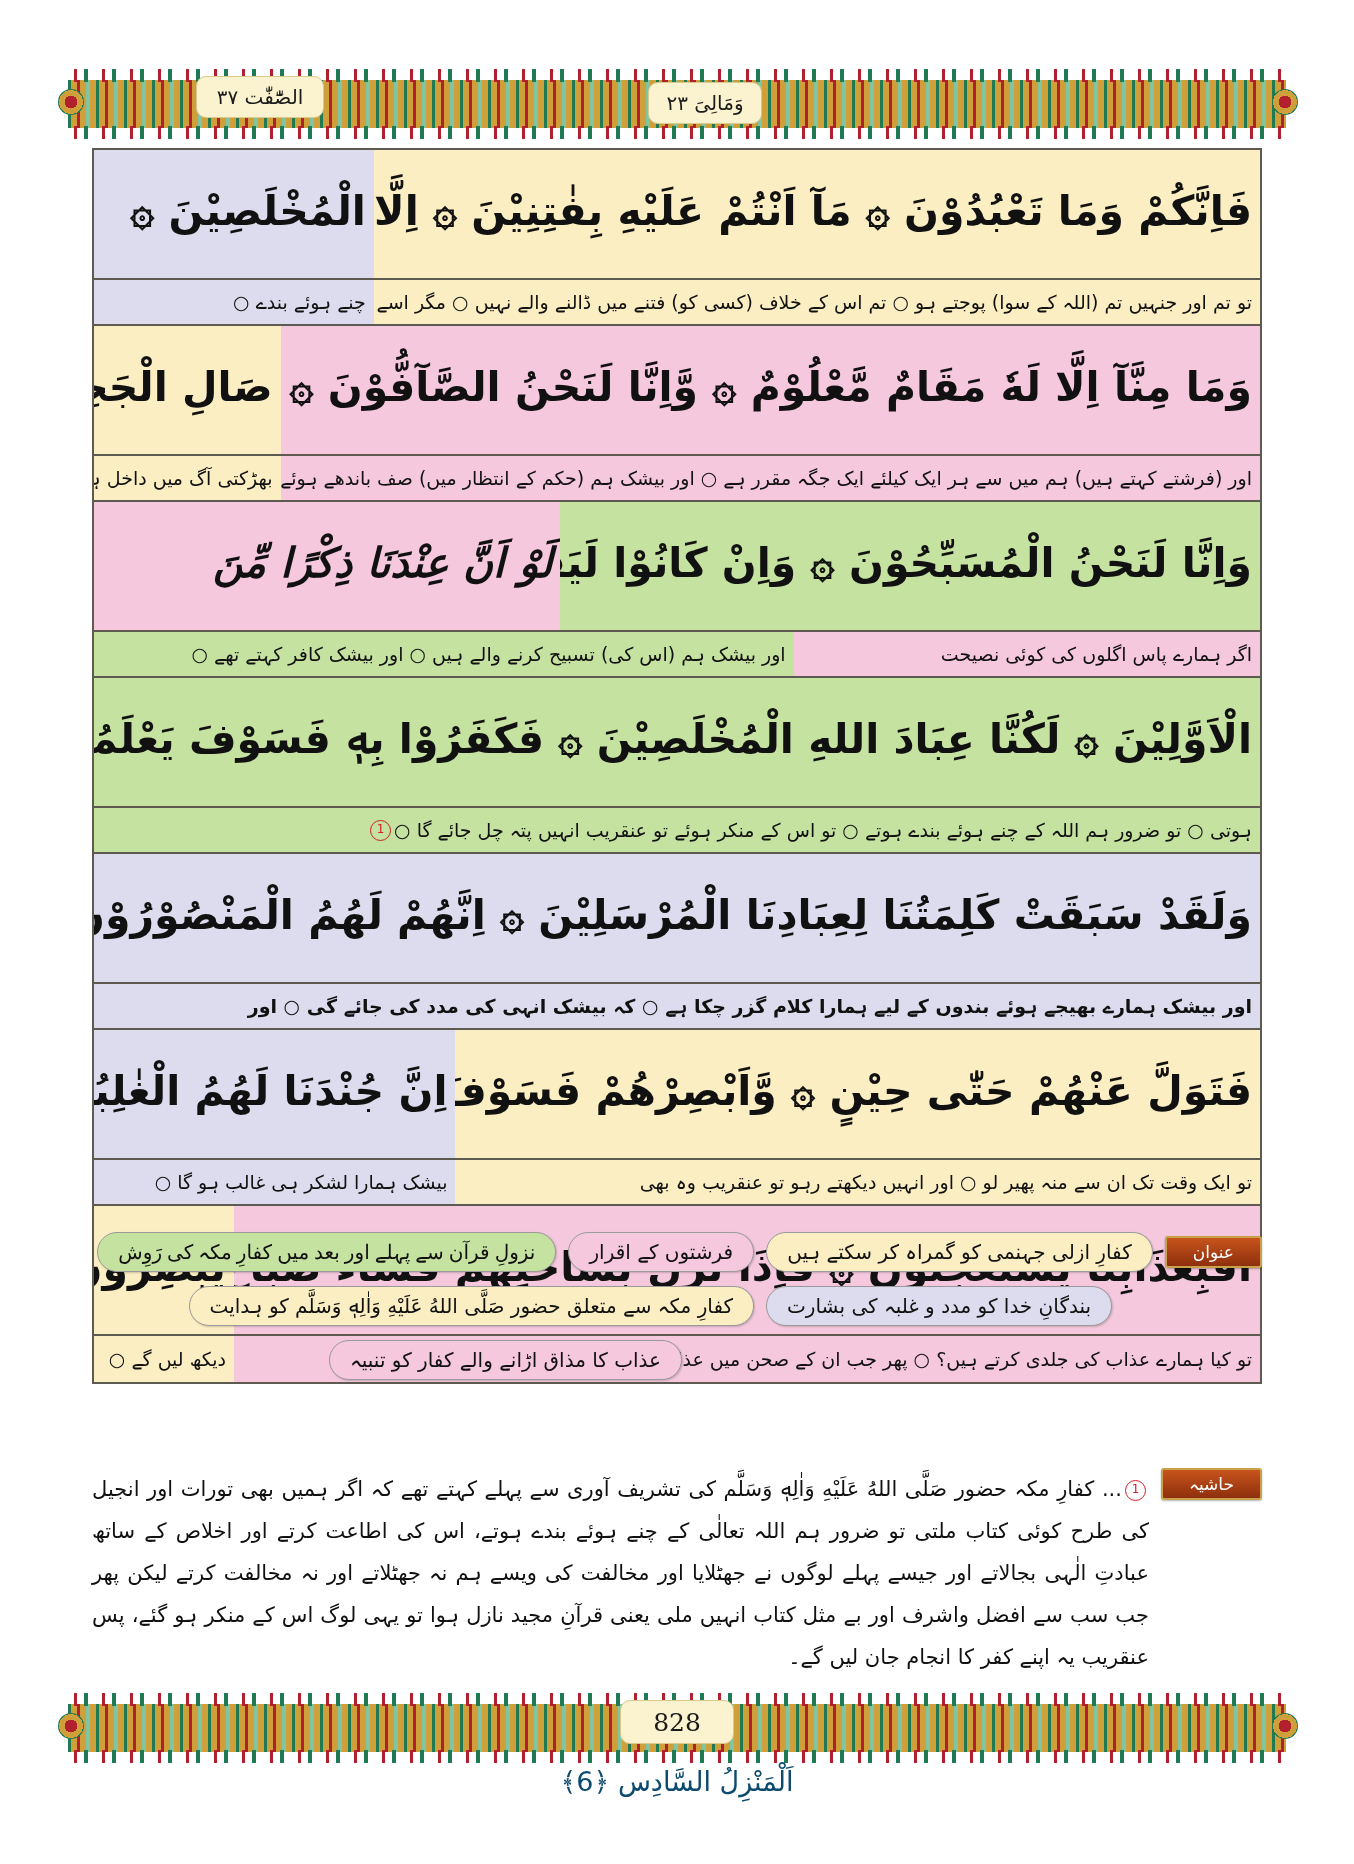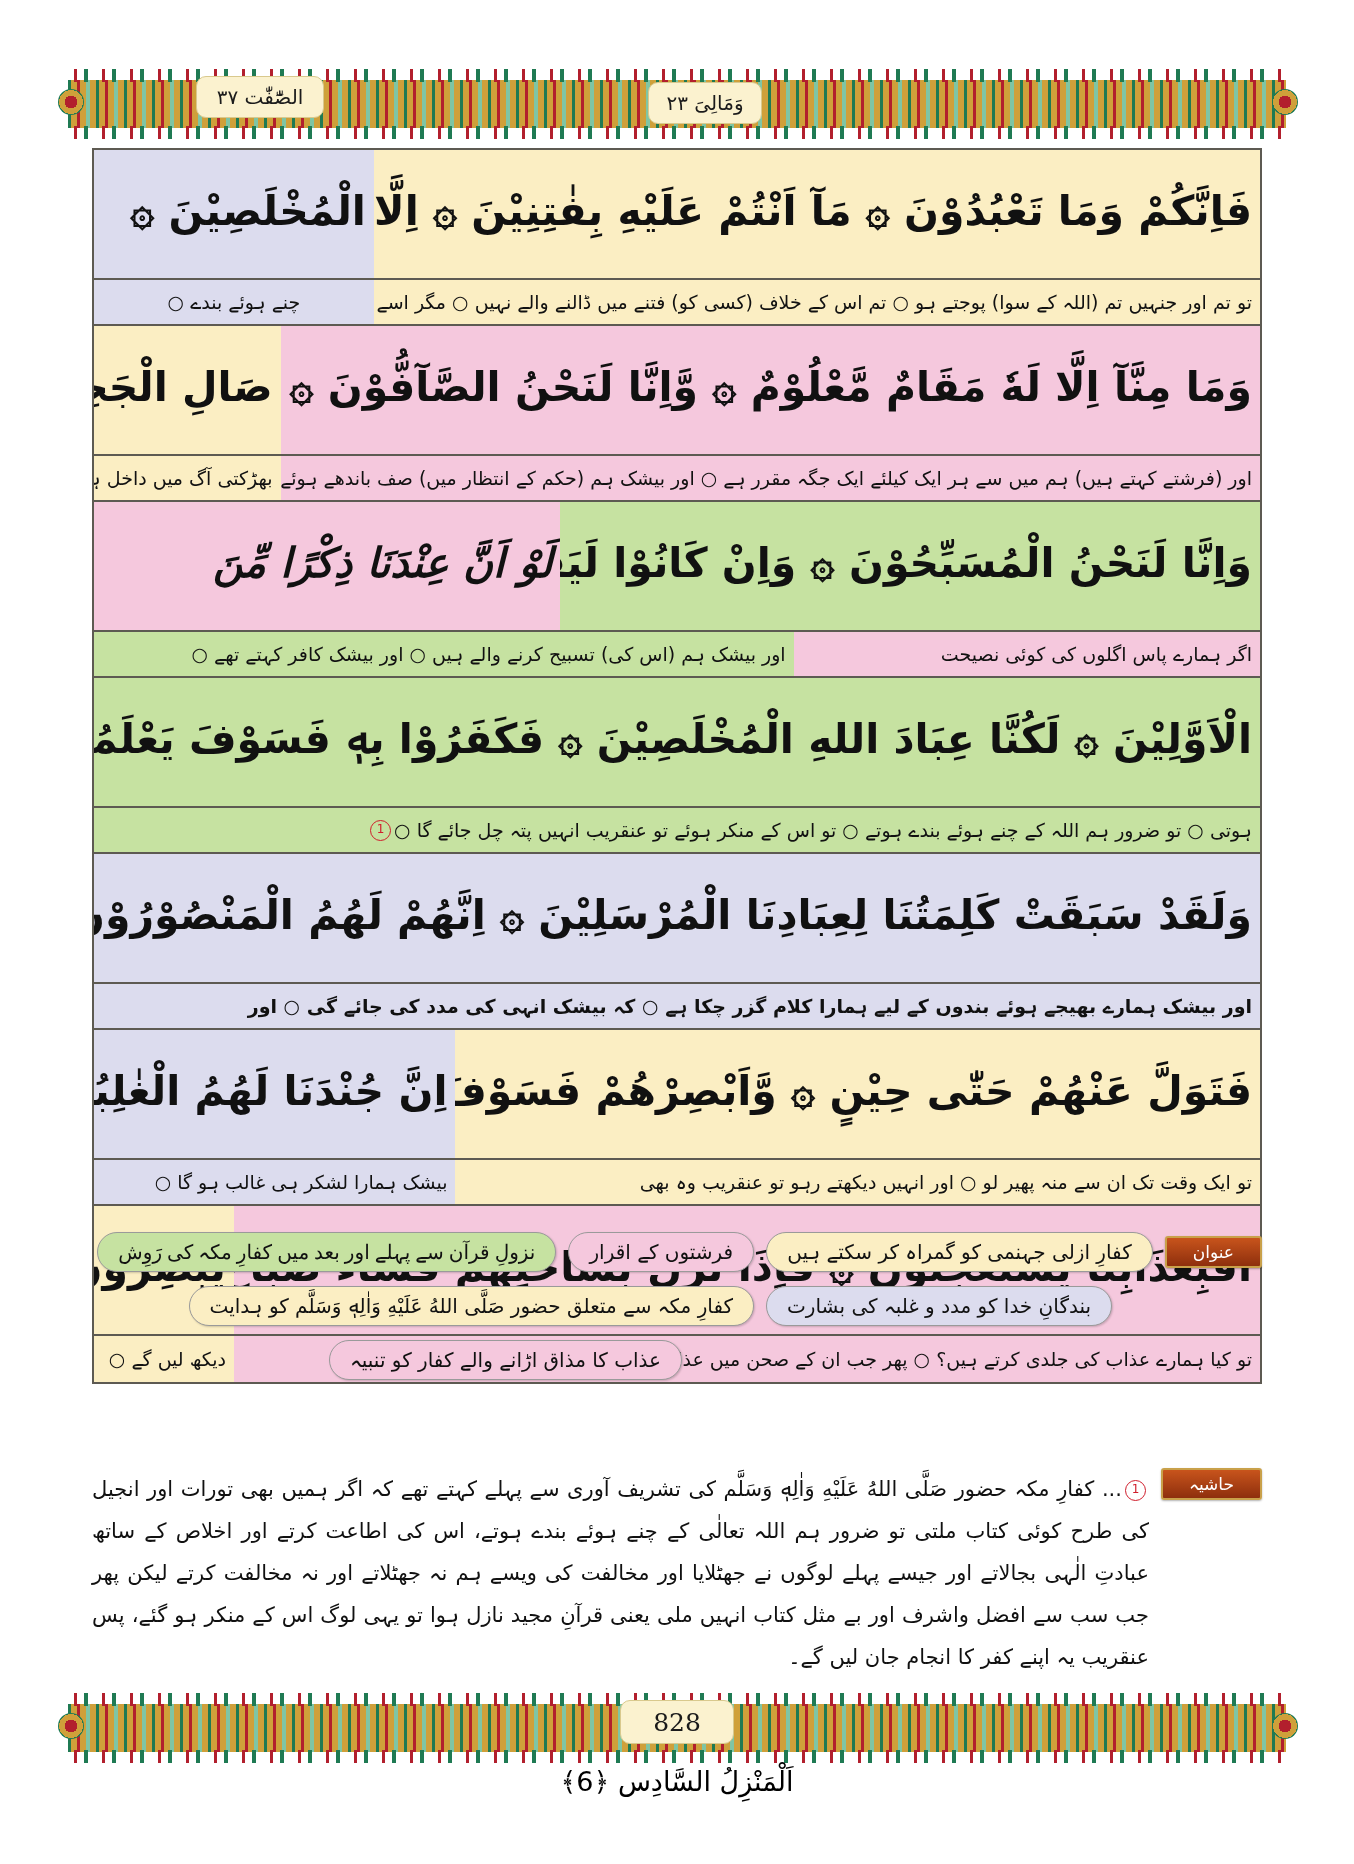--- a/index.html
+++ b/index.html
@@ -171,21 +171,21 @@
     flex:1;
   }
   .fn-para{margin:0;}
 
   
   #manzil{
     position:absolute;left:0;right:0;top:1766px;
     text-align:center;
     font-size:27px;
     direction:rtl;
-    color:#000000;
+    color:#0c4a6e;
     font-family:"DejaVu Sans","Liberation Sans",sans-serif;
   }
 </style>
 </head>
 <body>
 
 <div class="ornament-band band-top"></div>
 <div class="band-cap" style="left:58px;top:89px;"></div>
 <div class="band-cap" style="left:1272px;top:89px;"></div>
 
@@ -195,21 +195,21 @@
 <div id="verse-table">
     <div class="block-row">
       <div class="row arabic">
         <div class="seg ar c-cream" style="width: 76%;">فَاِنَّكُمْ وَمَا تَعْبُدُوْنَ ۞ مَآ اَنْتُمْ عَلَيْهِ بِفٰتِنِيْنَ ۞ اِلَّا مَنْ هُوَ</div>
         <div class="seg ar c-lav" style="width: 24%;">الْمُخْلَصِيْنَ ۞</div>
       </div>
       <div class="row urdu">
         <div class="seg ur c-cream" style="width: 76%;">
           <span>تو تم اور جنہیں تم (اللہ کے سوا) پوجتے ہو ○ تم اس کے خلاف (کسی کو) فتنے میں ڈالنے والے نہیں ○ مگر اسے جو</span>
         </div>
-        <div class="seg ur c-lav" style="width: 24%; justify-content: center;">
+        <div class="seg ur c-lav" style="width: 24%;">
           <span>چنے ہوئے بندے ○</span>
         </div>
       </div>
     </div>
     <div class="block-row">
       <div class="row arabic">
         <div class="seg ar c-pink" style="width: 84%;">وَمَا مِنَّآ اِلَّا لَهٗ مَقَامٌ مَّعْلُوْمٌ ۞ وَّاِنَّا لَنَحْنُ الصَّآفُّوْنَ ۞</div>
         <div class="seg ar c-cream" style="width: 16%;">صَالِ الْجَحِيْمِ ۞</div>
       </div>
       <div class="row urdu">

